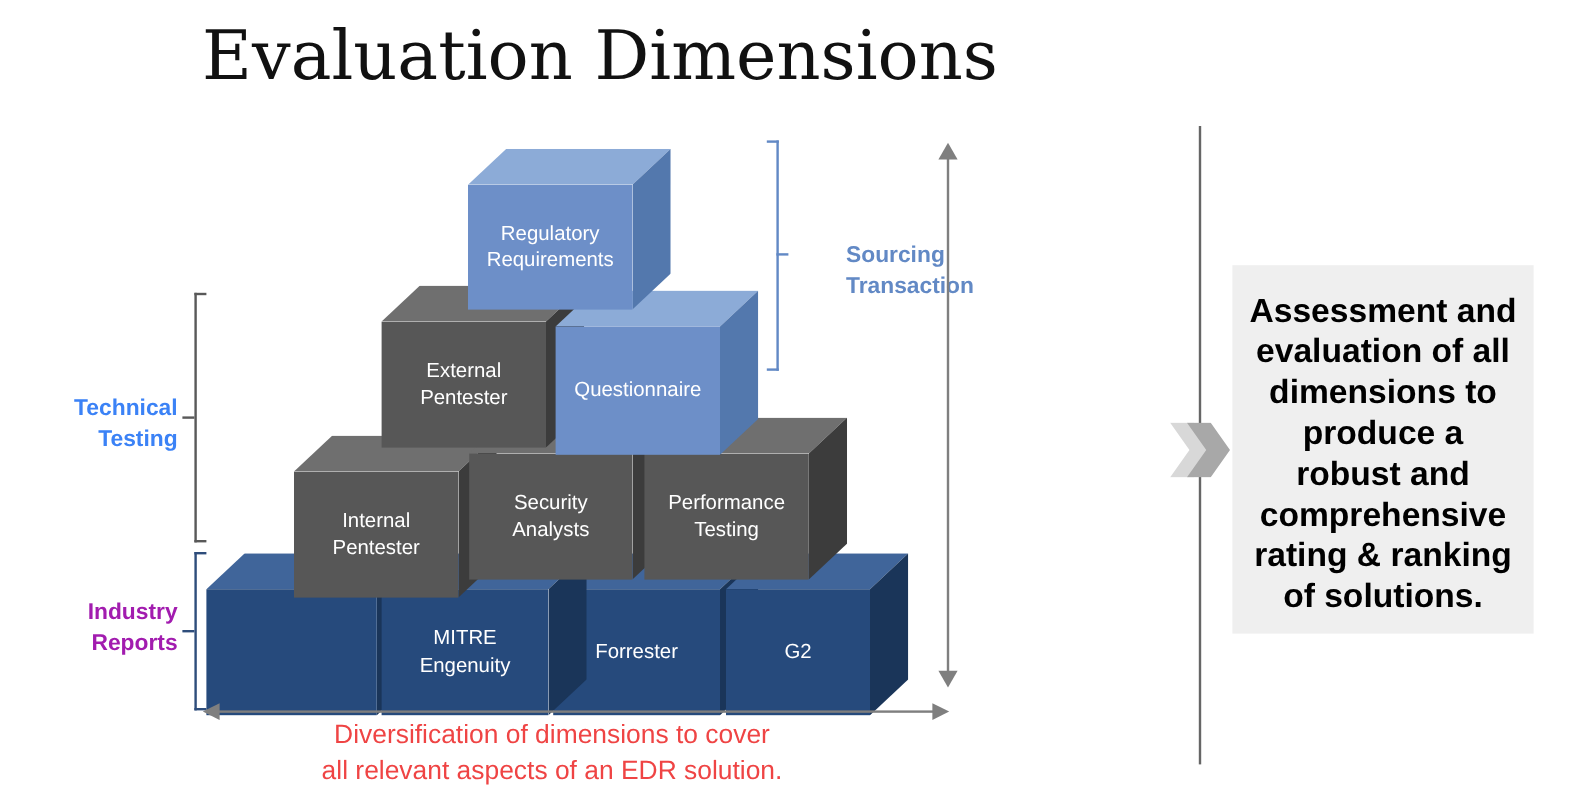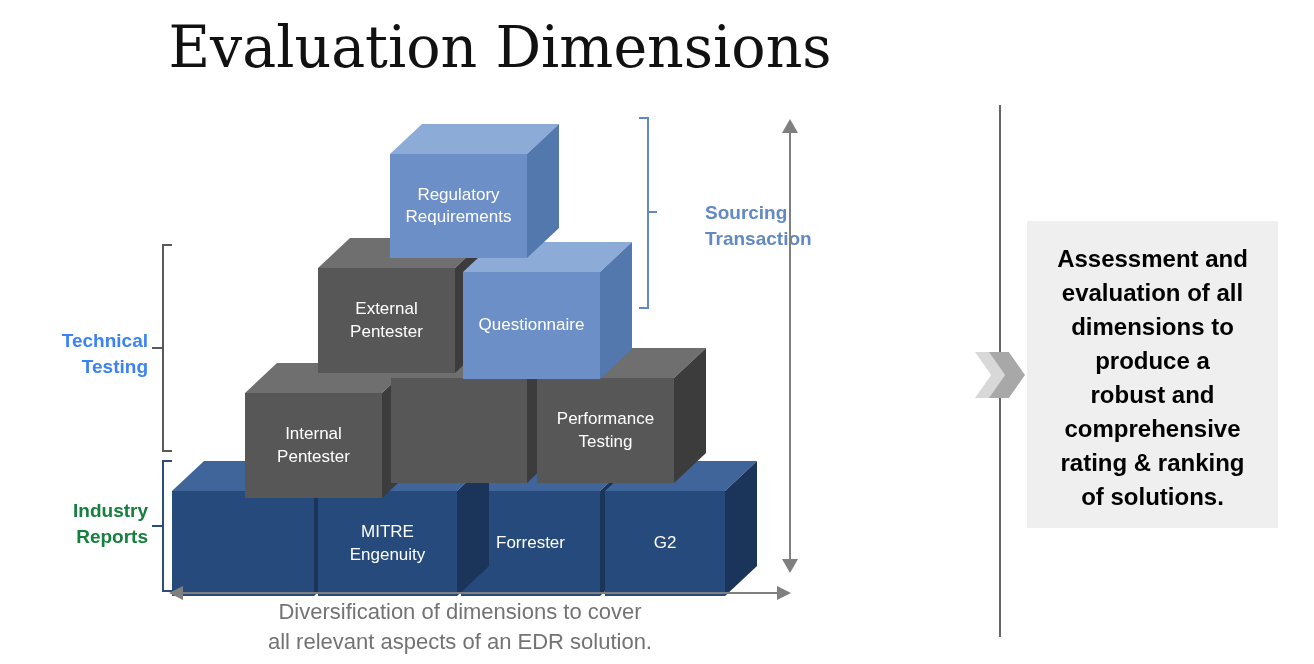--- a/index.html
+++ b/index.html
@@ -43,50 +43,50 @@
   #cube-internal  {left:245px; top:350px; width:169px; height:135px;}
   #cube-security  {left:391px; top:335px; width:168px; height:135px;}
   #cube-perf      {left:537px; top:335px; width:169px; height:135px;}
   #cube-external  {left:318px; top:225px; width:169px; height:135px;}
   #cube-question  {left:463px; top:229px; width:169px; height:137px;}
   #cube-regulatory{left:390px; top:111px; width:169px; height:134px;}
   
   .group-label{position:absolute; font-weight:bold; font-size:19px;
     line-height:26px; white-space:pre-line;}
   #label-technical{left:20px; top:328px; width:128px; text-align:right; color:#3b82f6;}
-  #label-industry {left:20px; top:498px; width:128px; text-align:right; color:#15803d;}
+  #label-industry {left:20px; top:498px; width:128px; text-align:right; color:#a21caf;}
   #label-sourcing {left:666px; top:200px; width:150px; text-align:left;  color:#6289c5;margin-left:39px;}
   
   .bk{position:absolute;}
   .bk-gray{background:#595959;} .bk-navy{background:#2e4d7b;} .bk-blue{background:#6289c5;}
   
   .arrow-line{position:absolute; background:#7f7f7f;}
   .tri{position:absolute; width:0; height:0;}
   
   #weighting-note{
     position:absolute; left:803px; top:184px; width:175px;
     font-size:20px; line-height:26.4px; color:#212121; white-space:pre-line;
   }
   #bottom-caption{
     position:absolute; left:150px; top:597px; width:620px; text-align:center;
-    font-size:22px; line-height:30px; color:#737373; white-space:pre-line;
+    font-size:22px; line-height:30px; color:#ef4444; white-space:pre-line;
   }
   
   #separator{position:absolute; left:999px; top:105px; width:2px; height:532px; background:#666;}
   .chevron{position:absolute; top:352px; width:36px; height:46px;
     clip-path:polygon(0 0, 55% 0, 100% 50%, 55% 100%, 0 100%, 45% 50%);}
   #chevron-light{left:975px; background:#d8d8d8;}
   #chevron-dark {left:989px; background:#a8a8a8;}
   #summary-panel{
     position:absolute; left:1027px; top:221px; width:251px; height:307px;
     background:#efefef;
   }
   #summary-text{
     position:absolute; left:0; right:0; top:21px; text-align:center;
-    font-weight:bold; font-size:24px; line-height:34px; color:#000;
+    font-weight:bold; font-size:28px; line-height:34px; color:#000;
     white-space:pre-line;
   }
 </style>
 </head>
 <body>
 
 <div id="slide">
 
   <div id="title">Evaluation Dimensions</div>
 
@@ -119,20 +119,22 @@
     <div class="face face-top"></div>
     <div class="face face-side"></div>
     <div class="face face-front"></div>
     <div class="cube-label">Internal
 Pentester</div>
   </div>
   <div class="cube t-gray" id="cube-security">
     <div class="face face-top"></div>
     <div class="face face-side"></div>
     <div class="face face-front"></div>
+    <div class="cube-label">Security
+Analysts</div>
   </div>
   <div class="cube t-gray" id="cube-perf">
     <div class="face face-top"></div>
     <div class="face face-side"></div>
     <div class="face face-front"></div>
     <div class="cube-label">Performance
 Testing</div>
   </div>
 
   <div class="cube t-gray" id="cube-external">

